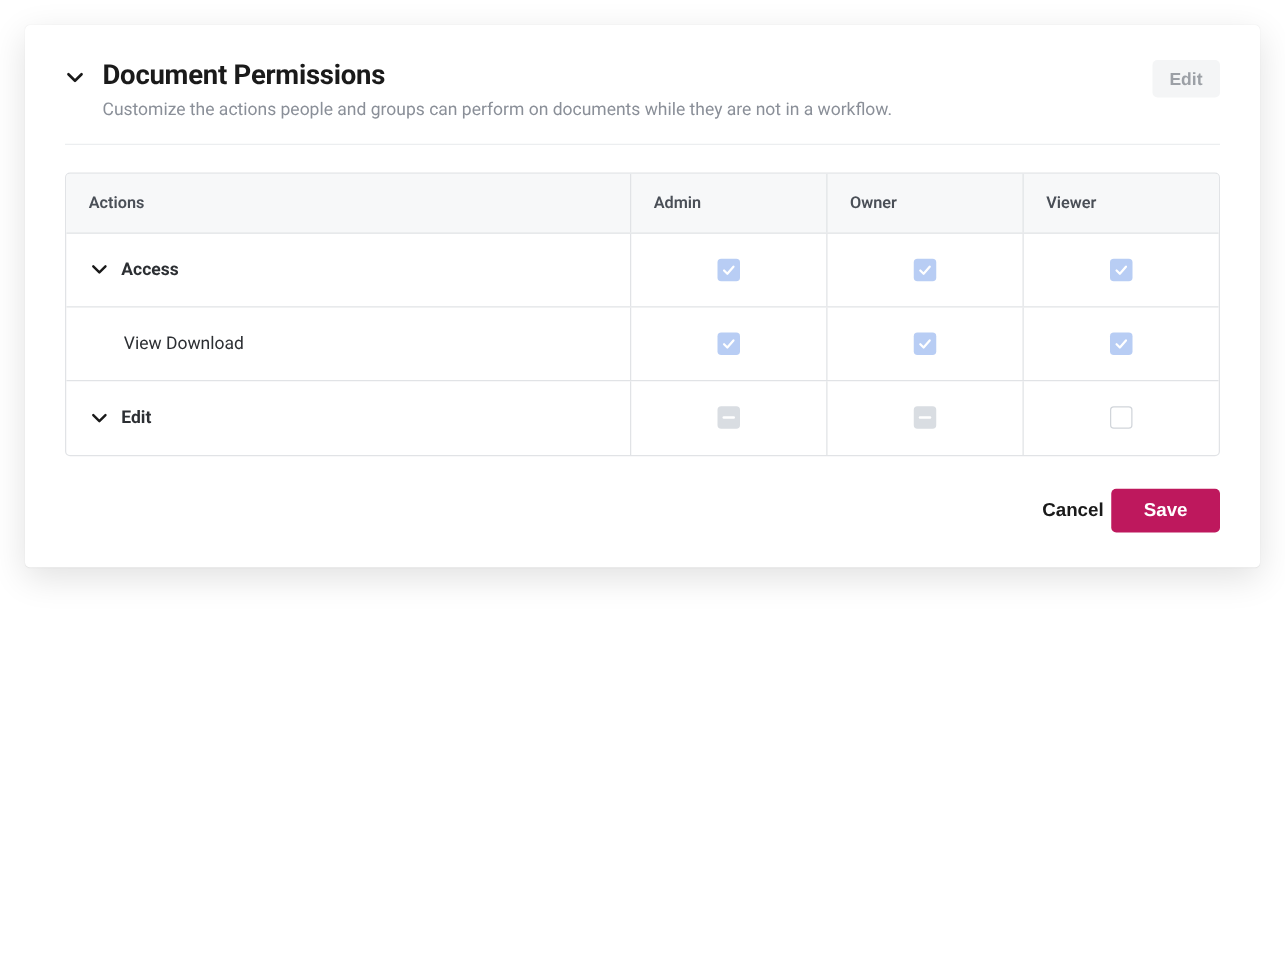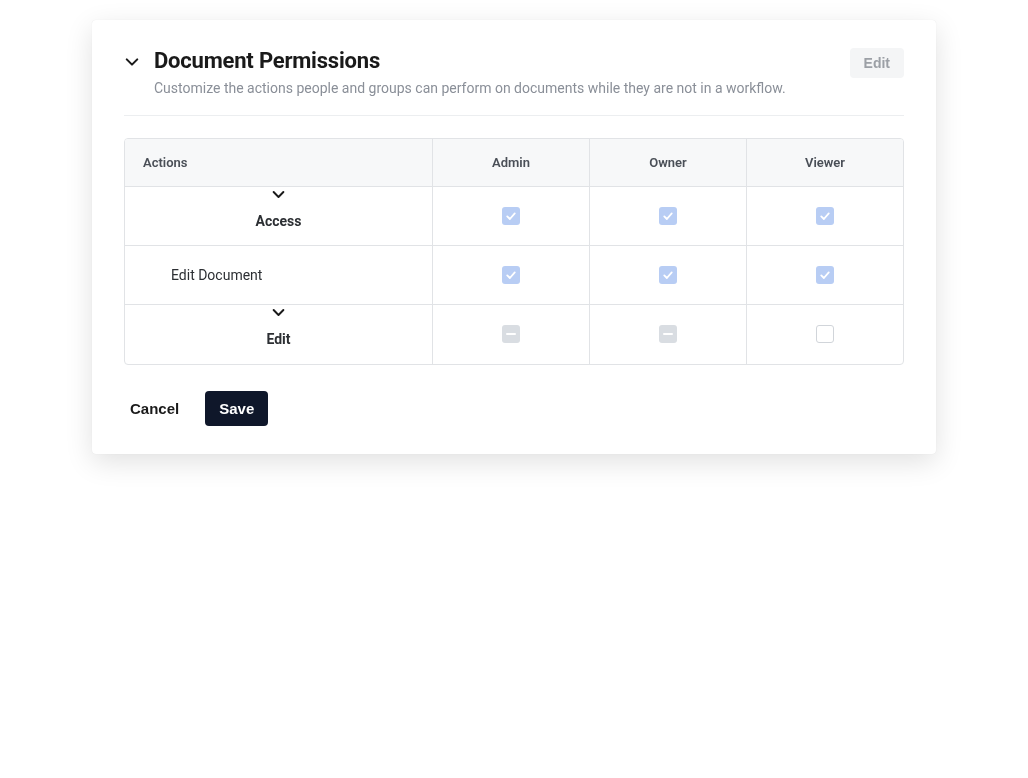--- a/index.html
+++ b/index.html
@@ -5,21 +5,21 @@
     * { box-sizing: border-box; margin: 0; padding: 0; }
     body {
       font-family: -apple-system, BlinkMacSystemFont, "Segoe UI", Roboto, Helvetica, Arial, sans-serif;
       background: #fff;
       width: 1028px;
       height: 778px;
       padding: 20px 0 0 0;
       overflow: hidden;
     }
     .card {
-      width: 844px;
+      width: 988px;
       margin: 0 auto;
       background: #fff;
       border-radius: 4px;
       box-shadow: 0 8px 28px rgba(0,0,0,0.12), 0 0 1px rgba(0,0,0,0.1);
       padding: 28px 32px 28px 32px;
       position: relative;
     }
     .header-row {
       display: flex;
       align-items: flex-start;
@@ -82,21 +82,21 @@
     }
     .col-actions {
       flex: 1 1 auto;
       padding: 16px 18px;
     }
     .col-role {
       width: 157px;
       flex: 0 0 157px;
       border-left: 1px solid #e1e3e6;
       padding: 16px 18px;
-      text-align: center;
+      text-align: left;
     }
     .grid-header .col-actions,
     .grid-header .col-role {
       font-size: 13px;
       font-weight: 600;
       color: #4a4f57;
     }
     .grid-row {
       display: flex;
       border-bottom: 1px solid #e1e3e6;
@@ -113,21 +113,20 @@
       color: #2c2f33;
     }
     .grid-row .col-role {
       display: flex;
       align-items: center;
       justify-content: center;
       padding: 0;
     }
     .group-row .col-actions {
       font-weight: 700;
-      flex-direction: column;
     }
     .child-row .col-actions {
       padding-left: 46px;
       font-weight: 400;
     }
     .row-chev {
       display: inline-flex;
       align-items: center;
       justify-content: center;
       width: 16px;
@@ -169,39 +168,39 @@
       background: #fff;
       border: 2px solid #8d9298;
     }
     .chk svg {
       width: 12px;
       height: 12px;
       display: block;
     }
     .footer {
       display: flex;
-      align-items: center;
-      gap: 20px;
+      justify-content: flex-end;
+      align-items: center;
       padding-top: 26px;
     }
     .cancel-btn {
       background: none;
       border: none;
       font-size: 15px;
       font-weight: 600;
       color: #1a1a1a;
       cursor: pointer;
       padding: 8px 6px;
     }
     .save-btn {
-      background: #0f172a;
+      background: #be185d;
       color: #fff;
       border: none;
       border-radius: 4px;
-      padding: 9px 14px;
+      padding: 9px 26px;
       font-size: 15px;
       font-weight: 600;
       cursor: pointer;
     }
   </style>
 </head>
 <body>
 
 <div class="card">
 
@@ -256,21 +255,21 @@
           <div class="col-role">
             <span class="chk checked-soft">
               <svg viewBox="0 0 16 16">
                 <path d="M3 8.5 L6.5 12 L13 4.5" stroke="#fff" stroke-width="2.4" fill="none" stroke-linecap="round" stroke-linejoin="round"></path>
               </svg>
             </span>
           </div>
         </div>
         <div class="grid-row child-row">
           <div class="col-actions">
-            <span>Edit Document</span>
+            <span>View Download</span>
           </div>
           <div class="col-role">
             <span class="chk checked-soft">
               <svg viewBox="0 0 16 16">
                 <path d="M3 8.5 L6.5 12 L13 4.5" stroke="#fff" stroke-width="2.4" fill="none" stroke-linecap="round" stroke-linejoin="round"></path>
               </svg>
             </span>
           </div>
           <div class="col-role">
             <span class="chk checked-soft">

